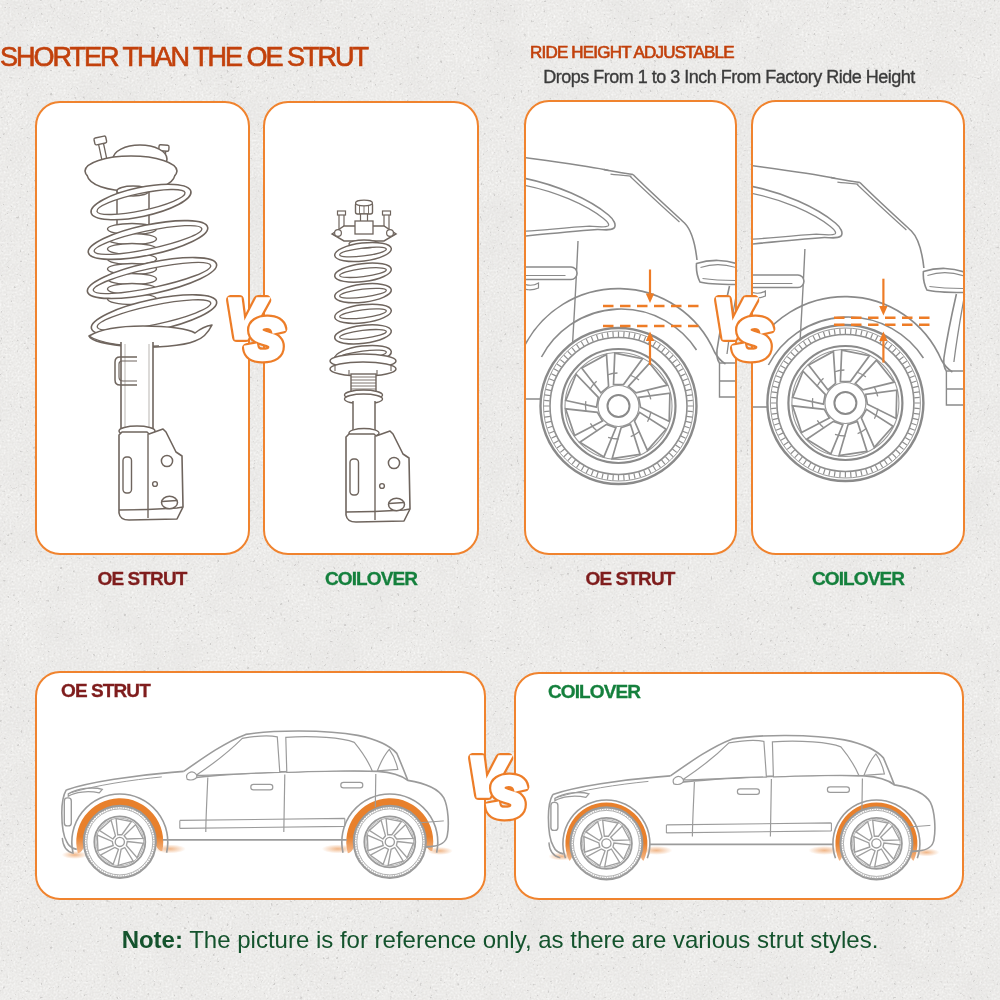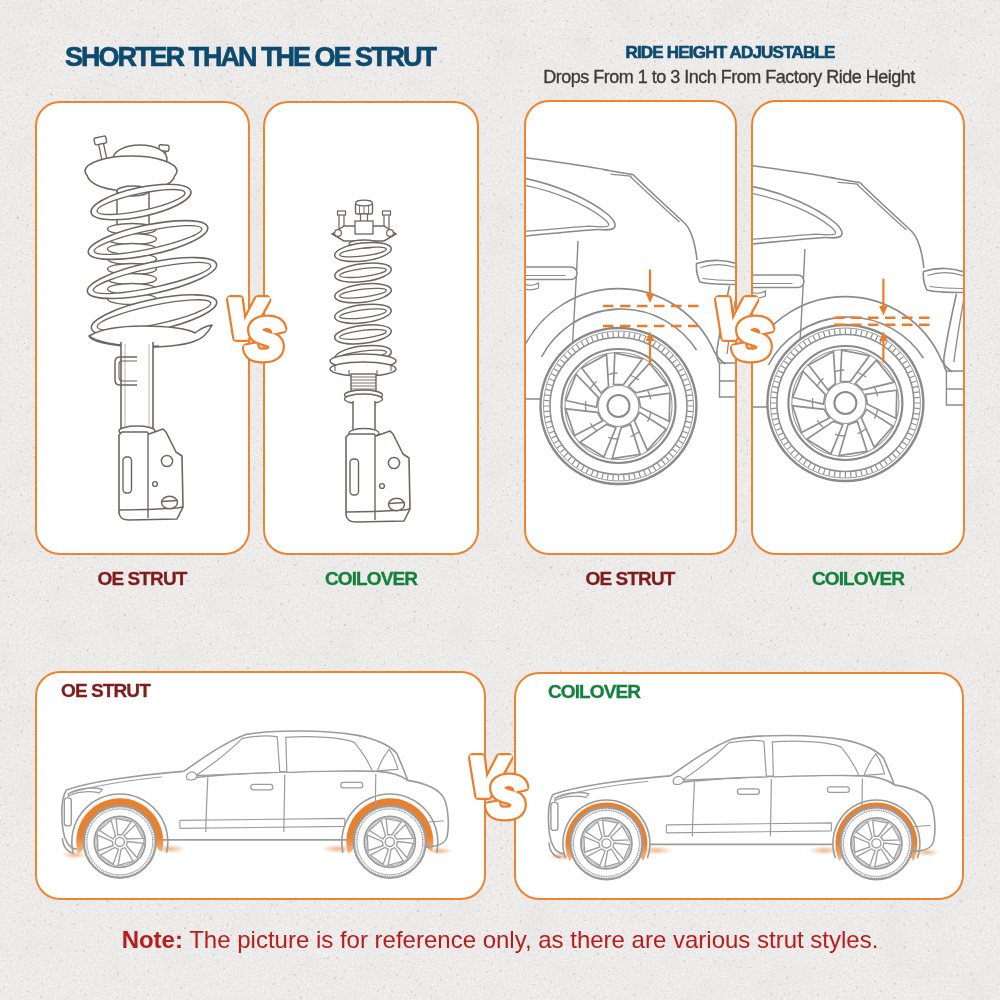--- a/index.html
+++ b/index.html
@@ -2,25 +2,25 @@
 <html><head>
 <meta charset="utf-8">
 <style>
   html,body{margin:0;padding:0}
   body{width:1000px;height:1000px;position:relative;overflow:hidden;
        font-family:"Liberation Sans",sans-serif;background:#e9e8e6}
   .tex{position:absolute;left:0;top:0;z-index:0}
   .box{position:absolute;background:#fff;border:2px solid #f0832e;border-radius:25px;
        box-sizing:border-box;overflow:hidden;z-index:1}
   .box svg{position:absolute;left:-2px;top:-2px}
-  .h1{position:absolute;z-index:2;-webkit-text-stroke:0.65px currentColor;color:#0c4a6e;font-weight:bold;text-align:center;white-space:nowrap}
+  .h1{position:absolute;z-index:2;-webkit-text-stroke:0.65px currentColor;color:#c2410c;font-weight:normal;white-space:nowrap}
   .sub{position:absolute;z-index:2;-webkit-text-stroke:0.35px currentColor;color:#3b3b3b;text-align:center;white-space:nowrap}
   .lab{position:absolute;z-index:2;font-weight:bold;-webkit-text-stroke:0.3px currentColor;font-size:19px;letter-spacing:-0.9px;text-align:center;white-space:nowrap}
   .dark{color:#7f1d1d}.org{color:#15803d}
-  .note{position:absolute;z-index:2;width:1000px;text-align:center;color:#b91c1c;font-size:24px;top:926px}
+  .note{position:absolute;z-index:2;width:1000px;text-align:center;color:#14532d;font-size:24px;top:926px}
   .vs{position:absolute;z-index:5}
 </style>
 </head>
 <body>
 <svg class="tex" width="1000" height="1000" xmlns="http://www.w3.org/2000/svg">
  <defs>
   <filter id="f1" x="0" y="0" width="1000" height="1000" filterUnits="userSpaceOnUse">
     <feTurbulence type="fractalNoise" baseFrequency="0.5" numOctaves="3" seed="7"></feTurbulence>
     <feColorMatrix type="matrix" values="0 0 0 0 1  0 0 0 0 1  0 0 0 0 0.99  0.8 0.8 0.8 0 -1.0"></feColorMatrix>
   </filter>

